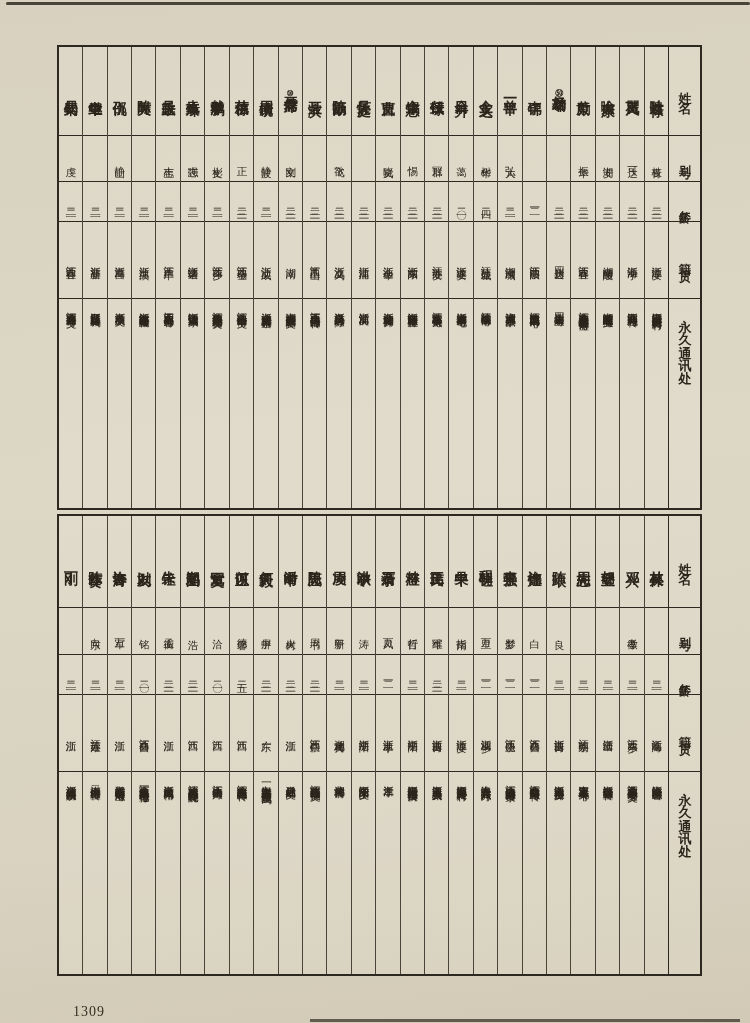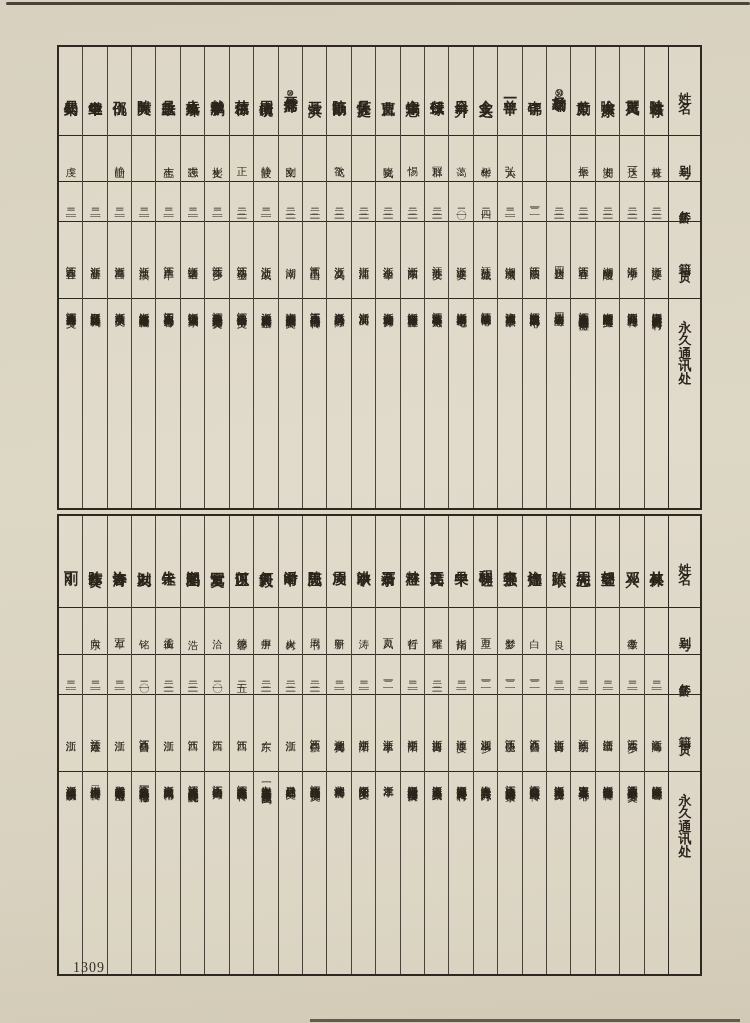--- a/index.html
+++ b/index.html
@@ -41,21 +41,21 @@
   .h-name{height:89px;letter-spacing:9px;}
   .t2 .h-name{height:92px;}
   .h-alias{height:46px;letter-spacing:4px;font-size:12px;}
   .t2 .h-alias{height:47px;}
   .h-age{height:40px;letter-spacing:2px;font-size:12px;}
   .h-native{height:77px;letter-spacing:7px;font-size:12.5px;}
   .h-addr{flex:1;border-bottom:none;letter-spacing:13px;font-size:13px;padding-top:10px;
           justify-content:flex-start;}
   .nm{display:inline;}
   .note{font-size:8px;letter-spacing:0;margin-top:1px;}
-  .pageno{position:absolute;left:73px;top:960px;font-size:14px;
+  .pageno{position:absolute;left:73px;top:1004px;font-size:14px;
           letter-spacing:1px;color:#352e23;}
 </style>
 </head>
 <body>
 
 <div class="page">
   <div class="scan-top"></div>
 
   <div class="tbl t1">
     <div class="headcol">

